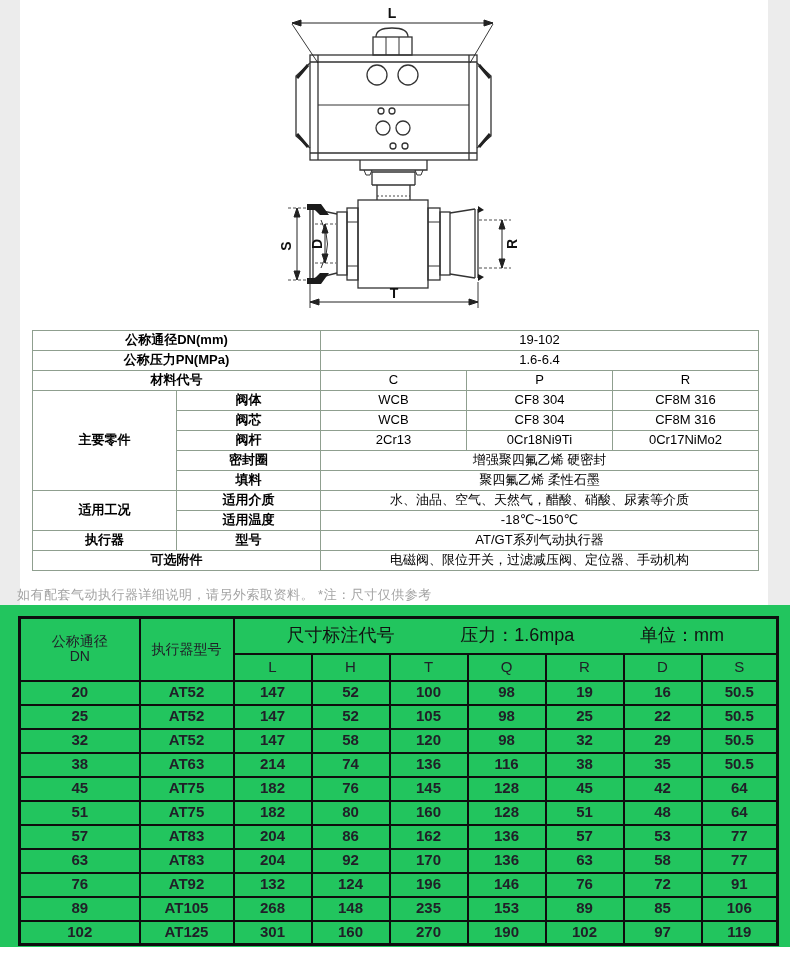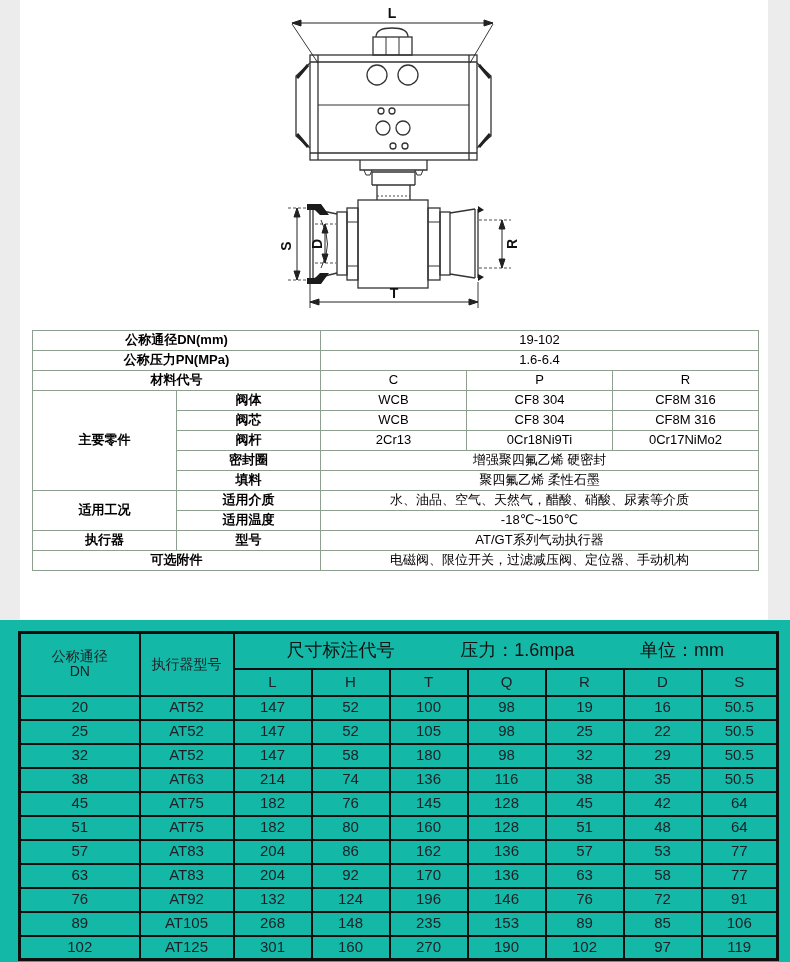--- a/index.html
+++ b/index.html
@@ -25,34 +25,34 @@
   }
   td.lbl{font-weight:bold;}
   td.cjkval{font-weight:normal;}
 
   .note{
     position:absolute;left:-3px;top:586px;width:740px;
     font-size:13px;color:#a3a3a3;letter-spacing:0.5px;
   }
 
   
-  .bottom-section{position:absolute;left:0;top:620px;width:790px;height:342px;background:#14b8a6;}
+  .bottom-section{position:absolute;left:0;top:605px;width:790px;height:342px;background:#22c55e;}
   table.dims{
     position:absolute;left:18px;top:11px;
     border-collapse:collapse;table-layout:fixed;
     font-size:15px;color:#202028;
   }
   table.dims td{
     border:2px solid #0e0e0e;text-align:center;vertical-align:middle;
     padding:0;line-height:1.1;
   }
   table.dims{border:3px solid #0e0e0e;}
   tr.title-row{height:36px;}
   tr.subhead-row{height:27px;}
-  tr.body-row{height:24px;}
+  tr.body-row{height:24px;font-weight:bold;}
   .title-flex{
     display:flex;justify-content:space-between;align-items:center;
     padding:0 52px 0 52px;font-size:18px;font-weight:normal;color:#111;
   }
   .dn-head{font-size:14px;}
 </style>
 </head>
 <body>
 
 <div class="top-section">
@@ -221,20 +221,21 @@
         <td class="lbl">型号</td>
         <td colspan="3" class="cjkval">AT/GT系列气动执行器</td>
       </tr>
       <tr>
         <td colspan="2" class="lbl">可选附件</td>
         <td colspan="3" class="cjkval">电磁阀、限位开关，过滤减压阀、定位器、手动机构</td>
       </tr>
     </tbody>
       </table>
 
+    <div class="note">如有配套气动执行器详细说明，请另外索取资料。 *注：尺寸仅供参考</div>
   </div>
 </div>
 
 <div class="bottom-section">
   <table class="dims">
     <colgroup>
       <col style="width:120px">
         <col style="width:94px">
       <col style="width:78px">
         <col style="width:78px">
@@ -288,21 +289,21 @@
       <td>98</td>
       <td>25</td>
       <td>22</td>
       <td>50.5</td>
     </tr>
     <tr class="body-row">
       <td>32</td>
       <td>AT52</td>
       <td>147</td>
       <td>58</td>
-      <td>180</td>
+      <td>120</td>
       <td>98</td>
       <td>32</td>
       <td>29</td>
       <td>50.5</td>
     </tr>
     <tr class="body-row">
       <td>38</td>
       <td>AT63</td>
       <td>214</td>
       <td>74</td>

